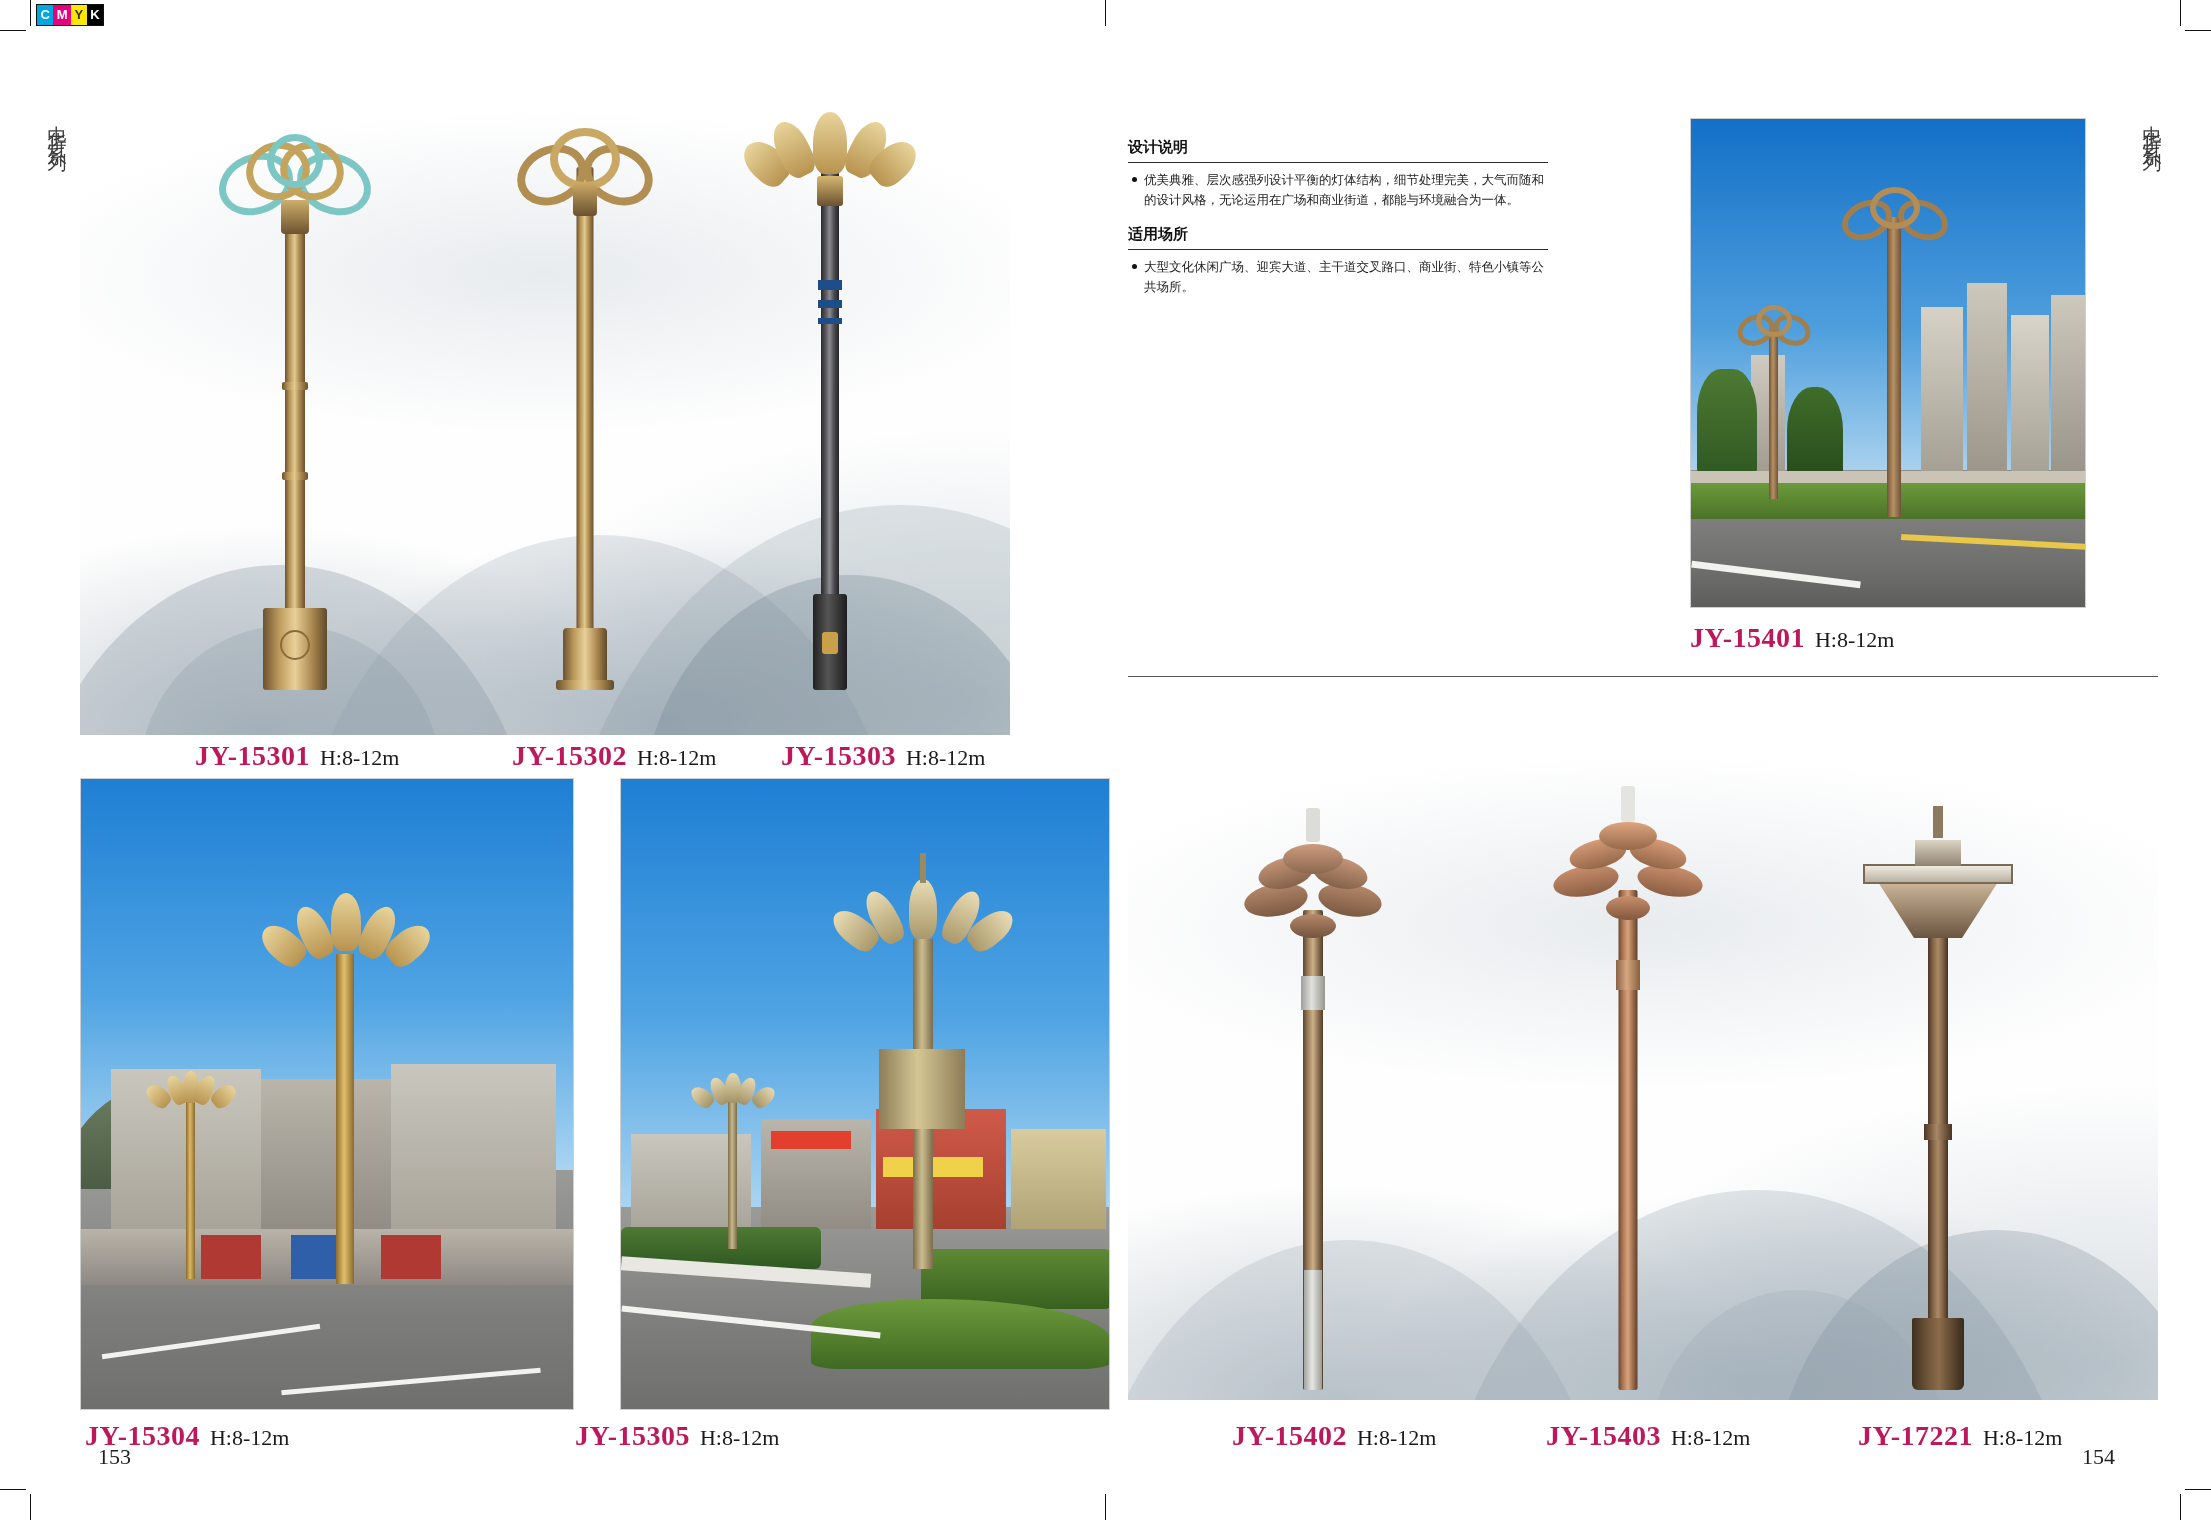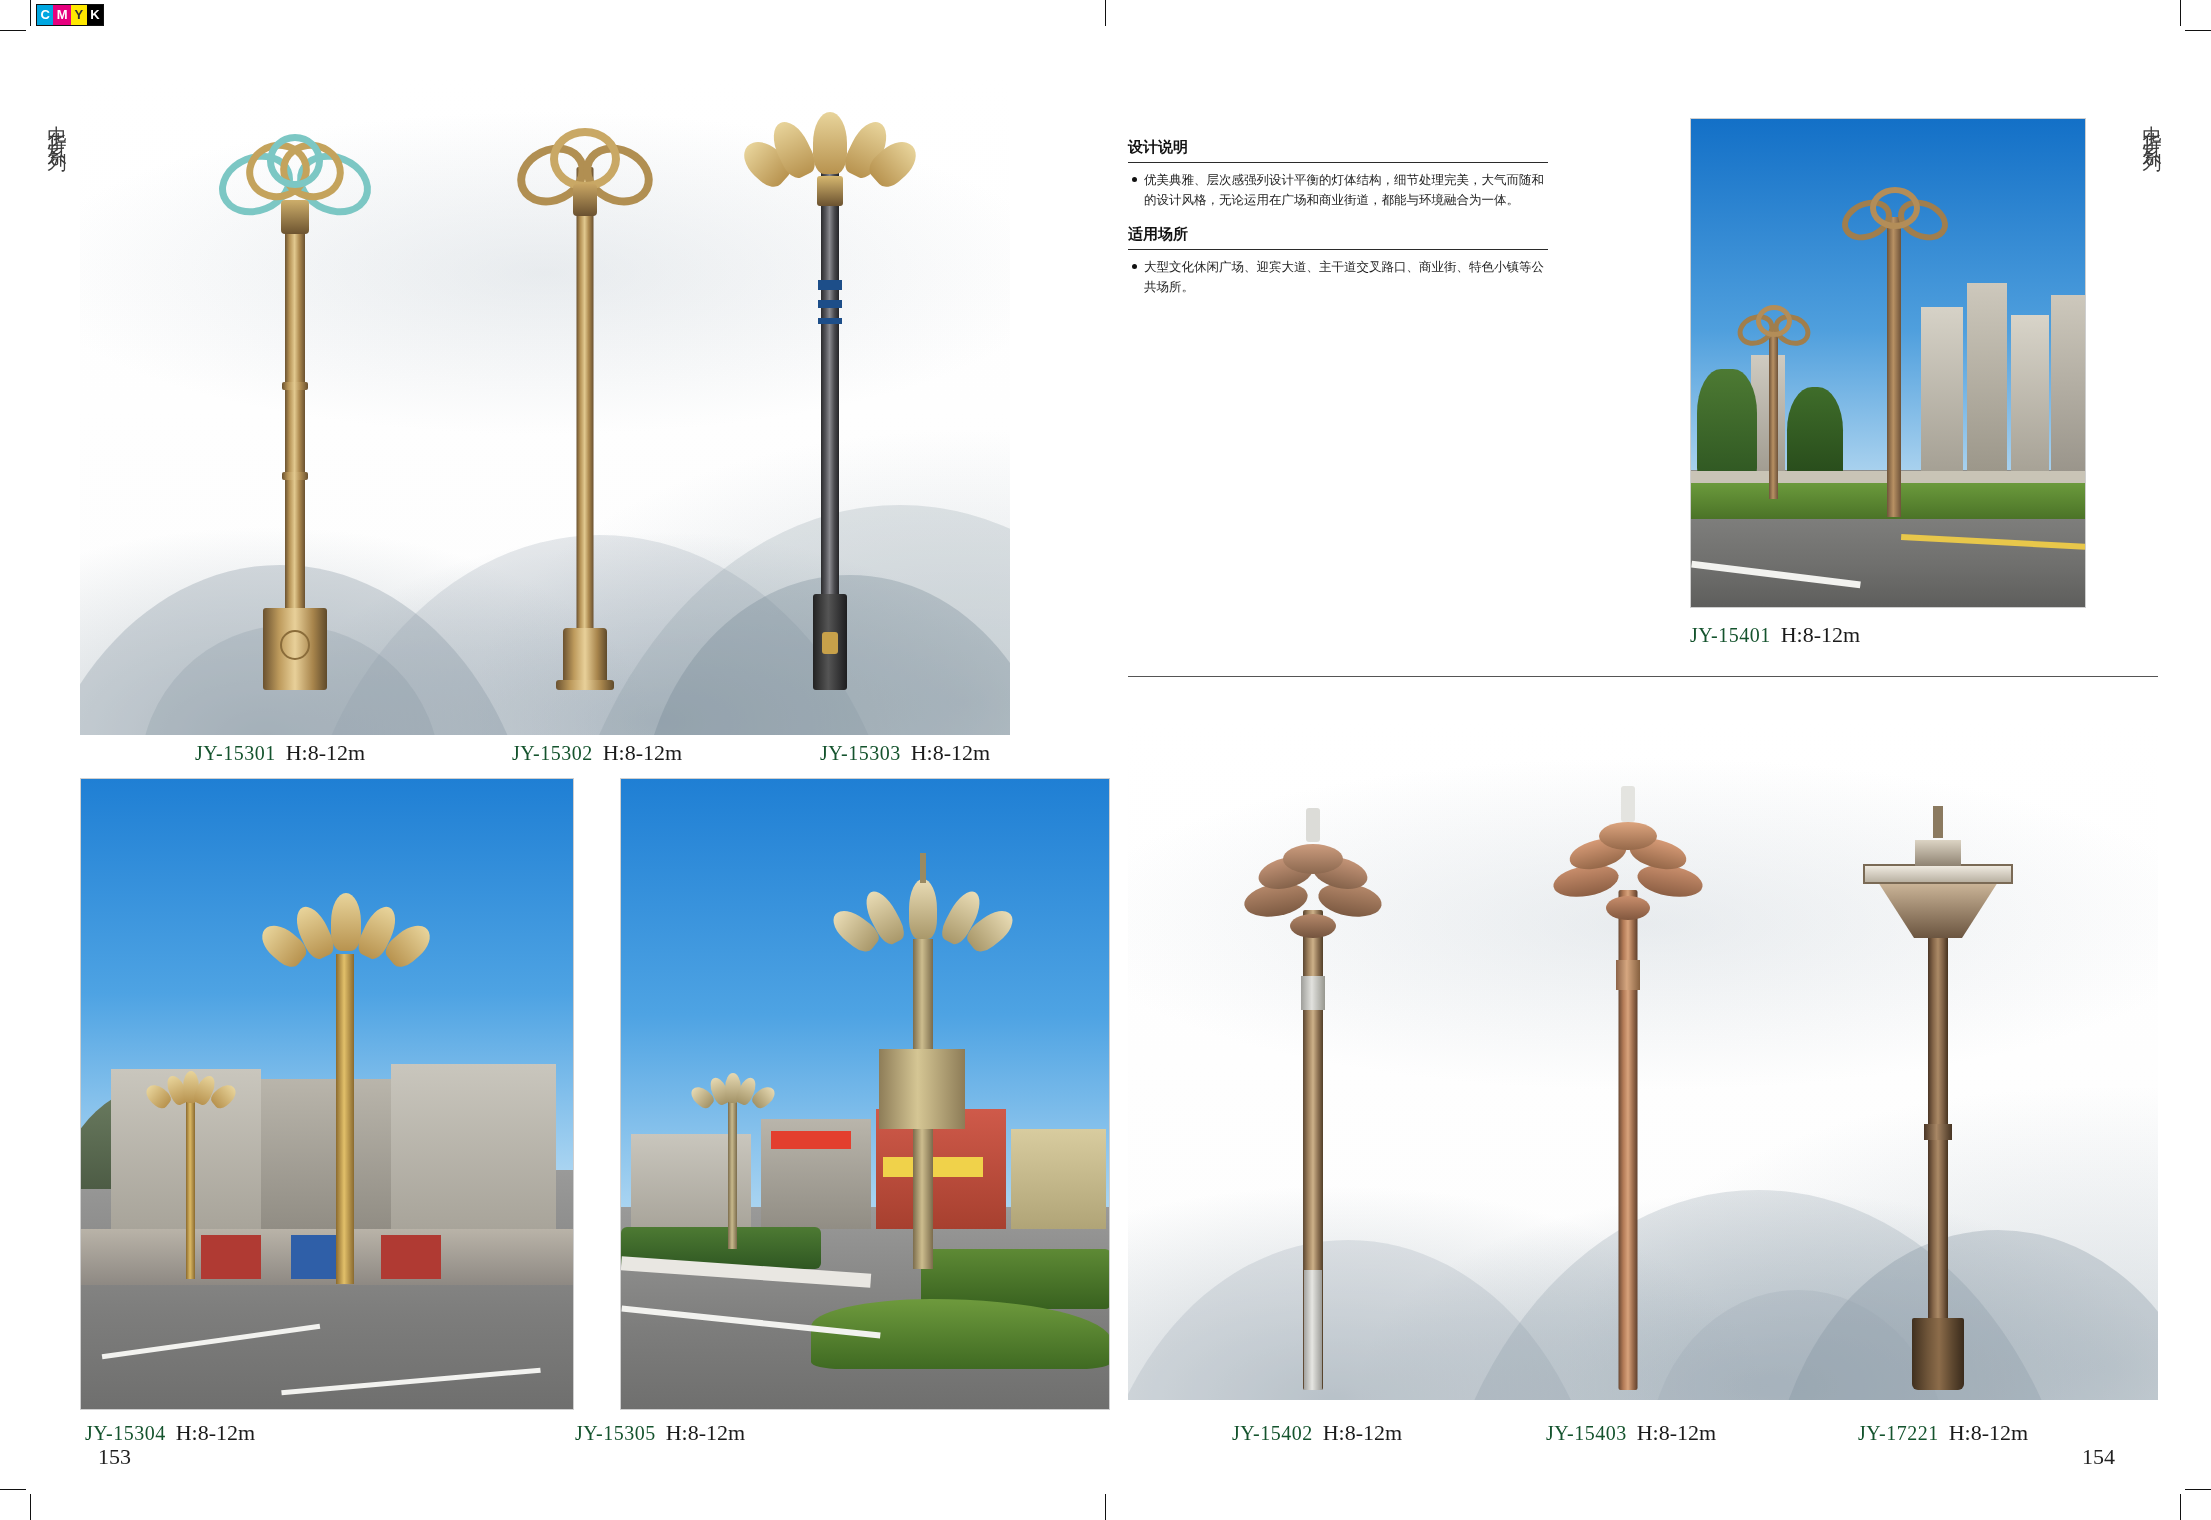--- a/index.html
+++ b/index.html
@@ -96,23 +96,23 @@
   }
   .folio.left { left: 68px; }
   .folio.right { right: 66px; }
 
   
   .cap {
     font-family: "Liberation Serif", serif;
     white-space: nowrap;
   }
   .cap .code {
-    color: #14532d;
-    font-size: 20px;
-    font-weight: normal;
+    color: #be185d;
+    font-size: 28px;
+    font-weight: bold;
     letter-spacing: .5px;
   }
   .cap .h {
     color: #1a1a1a;
     font-size: 22px;
     margin-left: 10px;
   }
 
   
   .inkwash {
@@ -319,21 +319,21 @@
         </div>
       </div>
     </div>
 
     <div class="cap" style="position:absolute; left:165px; top:710px;">
       <span class="code">JY-15301</span><span class="h">H:8-12m</span>
     </div>
     <div class="cap" style="position:absolute; left:482px; top:710px;">
       <span class="code">JY-15302</span><span class="h">H:8-12m</span>
     </div>
-    <div class="cap" style="position:absolute; left:790px; top:710px;">
+    <div class="cap" style="position:absolute; left:751px; top:710px;">
       <span class="code">JY-15303</span><span class="h">H:8-12m</span>
     </div>
 
     <div class="photo" style="left:50px; top:748px; width:494px; height:632px;">
       <div class="sky" style="height:62%;"></div>
       <div class="ground" style="height:38%;"></div>
 
       <div style="position:absolute; left:-20px; top:300px; width:240px; height:110px; background:linear-gradient(180deg,#6e7f63,#4d5c45); border-radius:50% 50% 0 0/100% 100% 0 0;"></div>
       <div style="position:absolute; left:150px; top:320px; width:200px; height:90px; background:linear-gradient(180deg,#7b8a6d,#55634c); border-radius:50% 50% 0 0/100% 100% 0 0;"></div>
 

